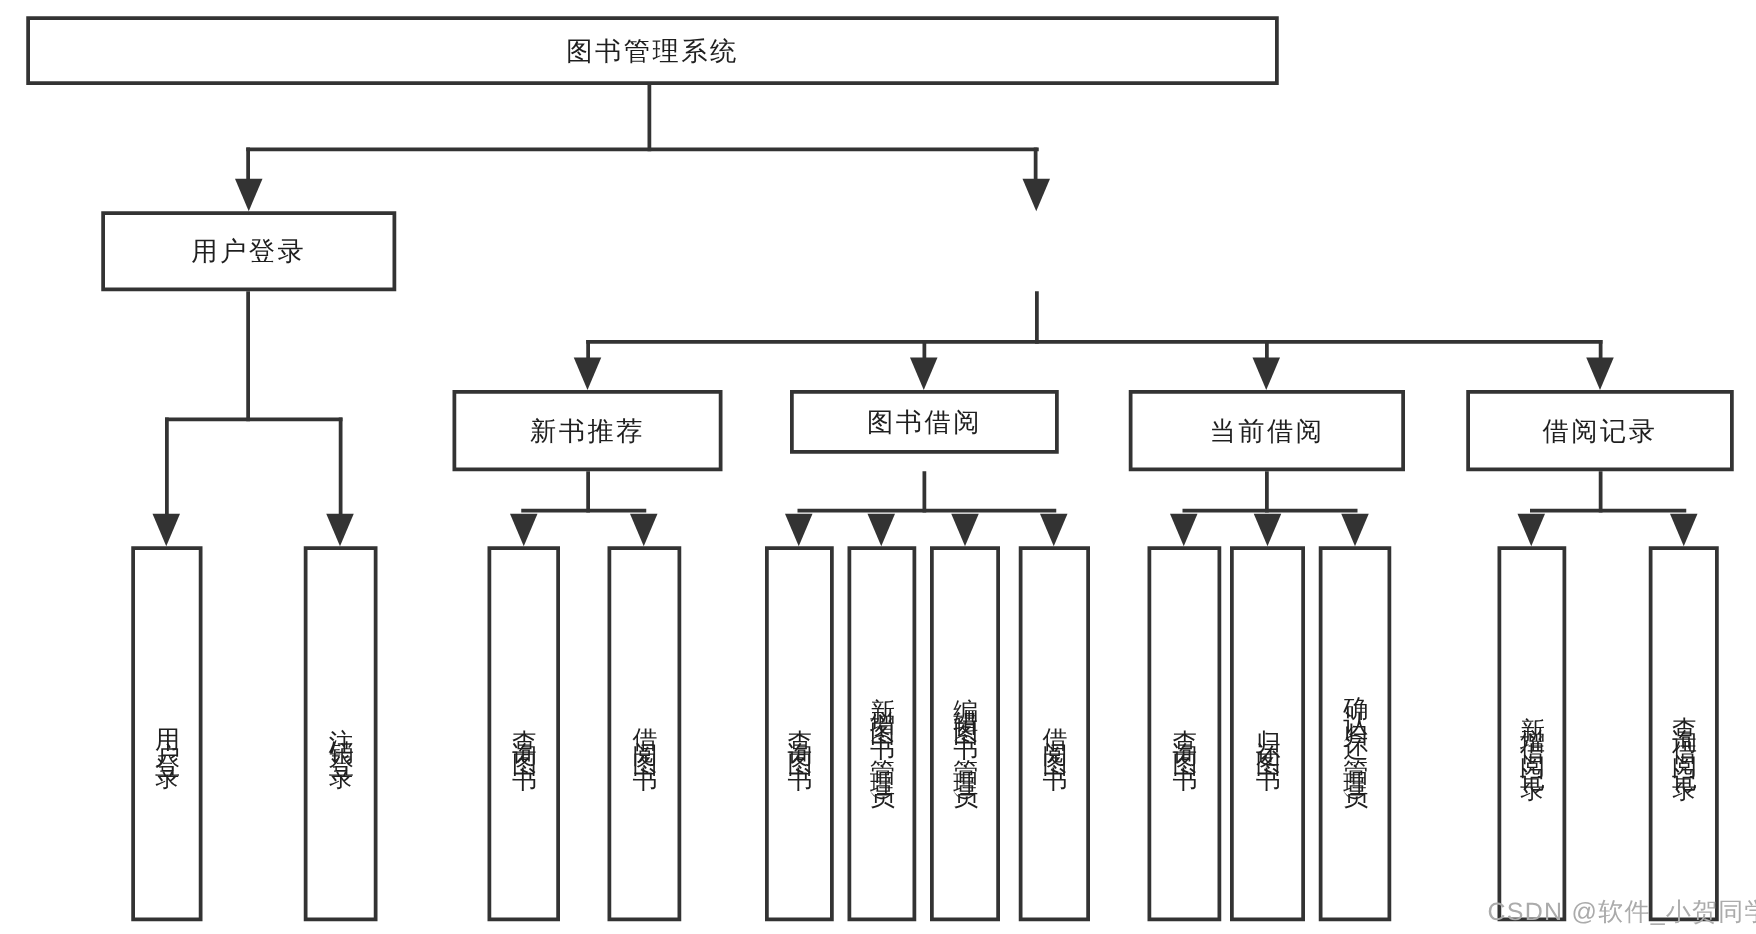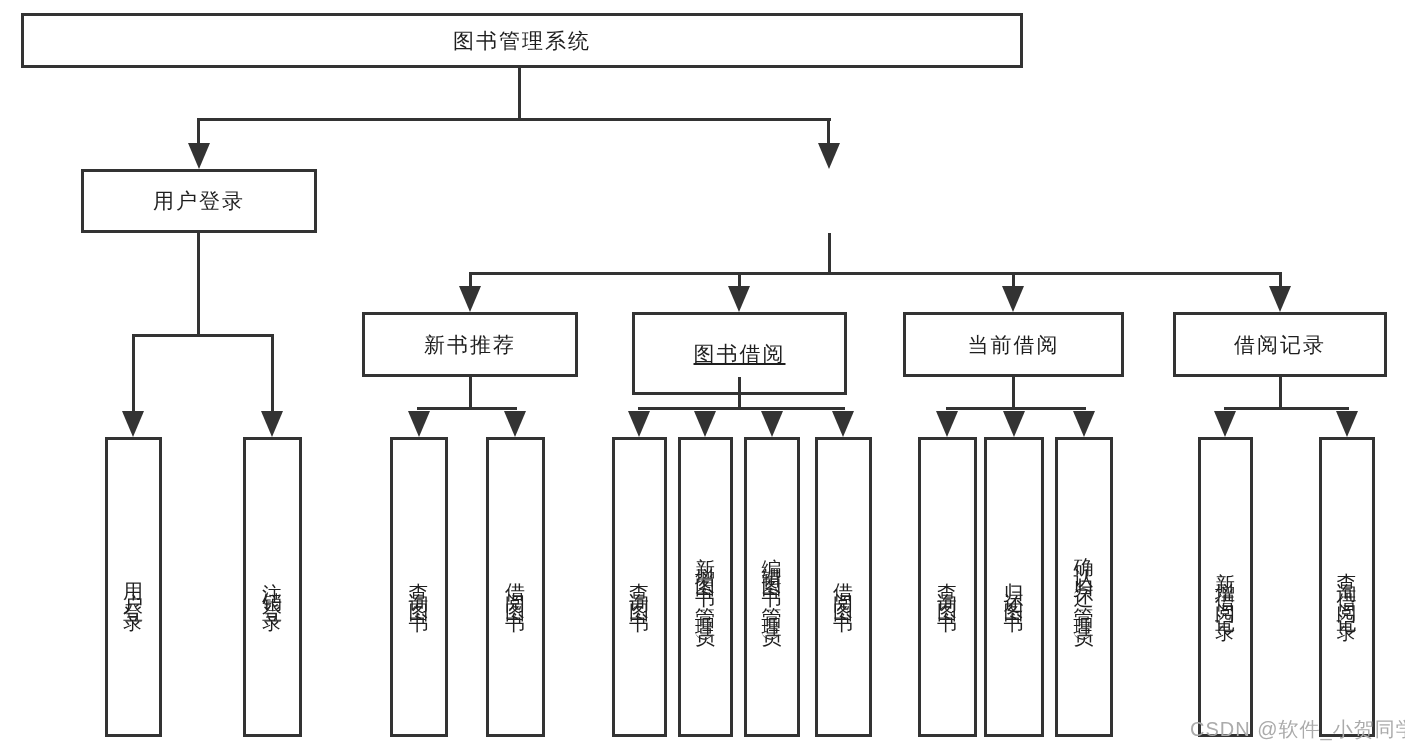--- a/index.html
+++ b/index.html
@@ -70,21 +70,21 @@
 
   <div class="box" style="left:81px;top:169px;width:236px;height:64px;">
     <span class="hlabel">用户登录</span>
   </div>
 
 
   <div class="box" style="left:362px;top:312px;width:216px;height:65px;text-align:center;">
     <span class="hlabel">新书推荐</span>
   </div>
 
-  <div class="box" style="left:632px;top:312px;width:215px;height:83px;text-decoration:underline;">
+  <div class="box" style="left:632px;top:312px;width:215px;height:51px;">
     <span class="hlabel">图书借阅</span>
   </div>
 
   <div class="box" style="left:1173px;top:312px;width:214px;height:65px;">
     <span class="hlabel">借阅记录</span>
   </div>
 
   <div class="box" style="left:903px;top:312px;width:221px;height:65px;">
     <span class="hlabel">当前借阅</span>
   </div>

